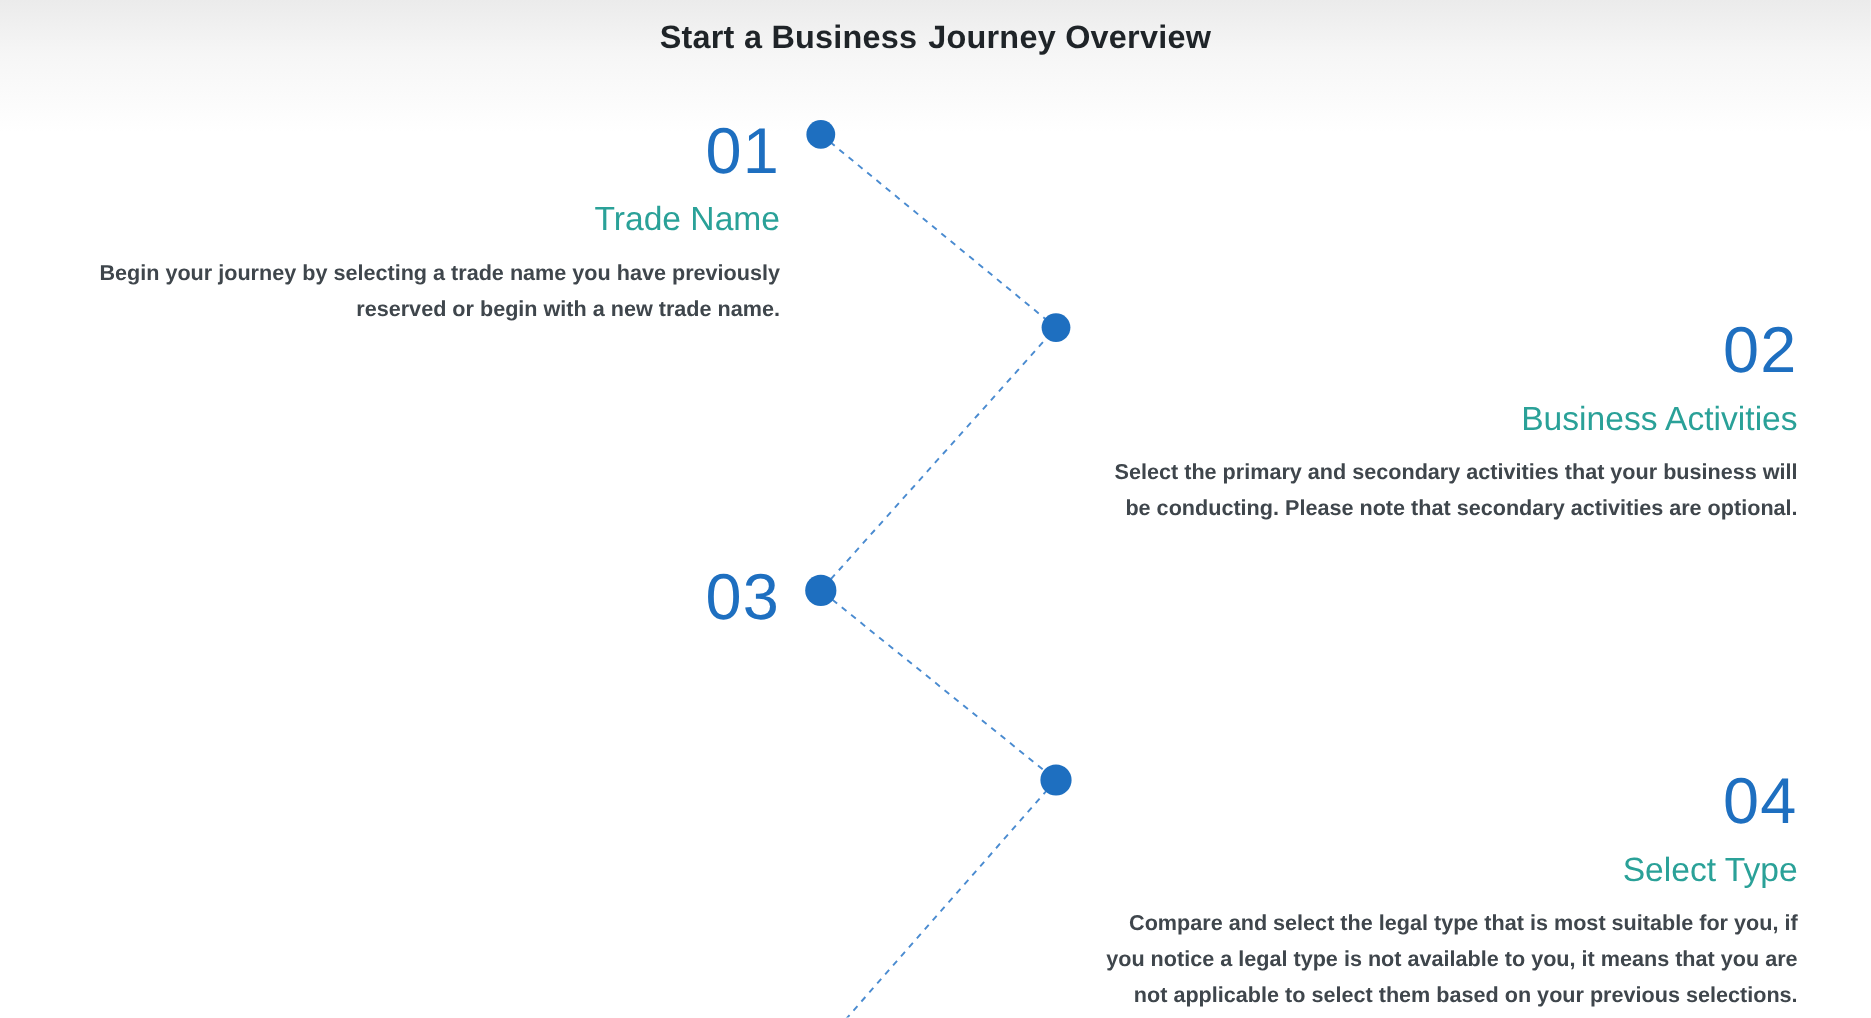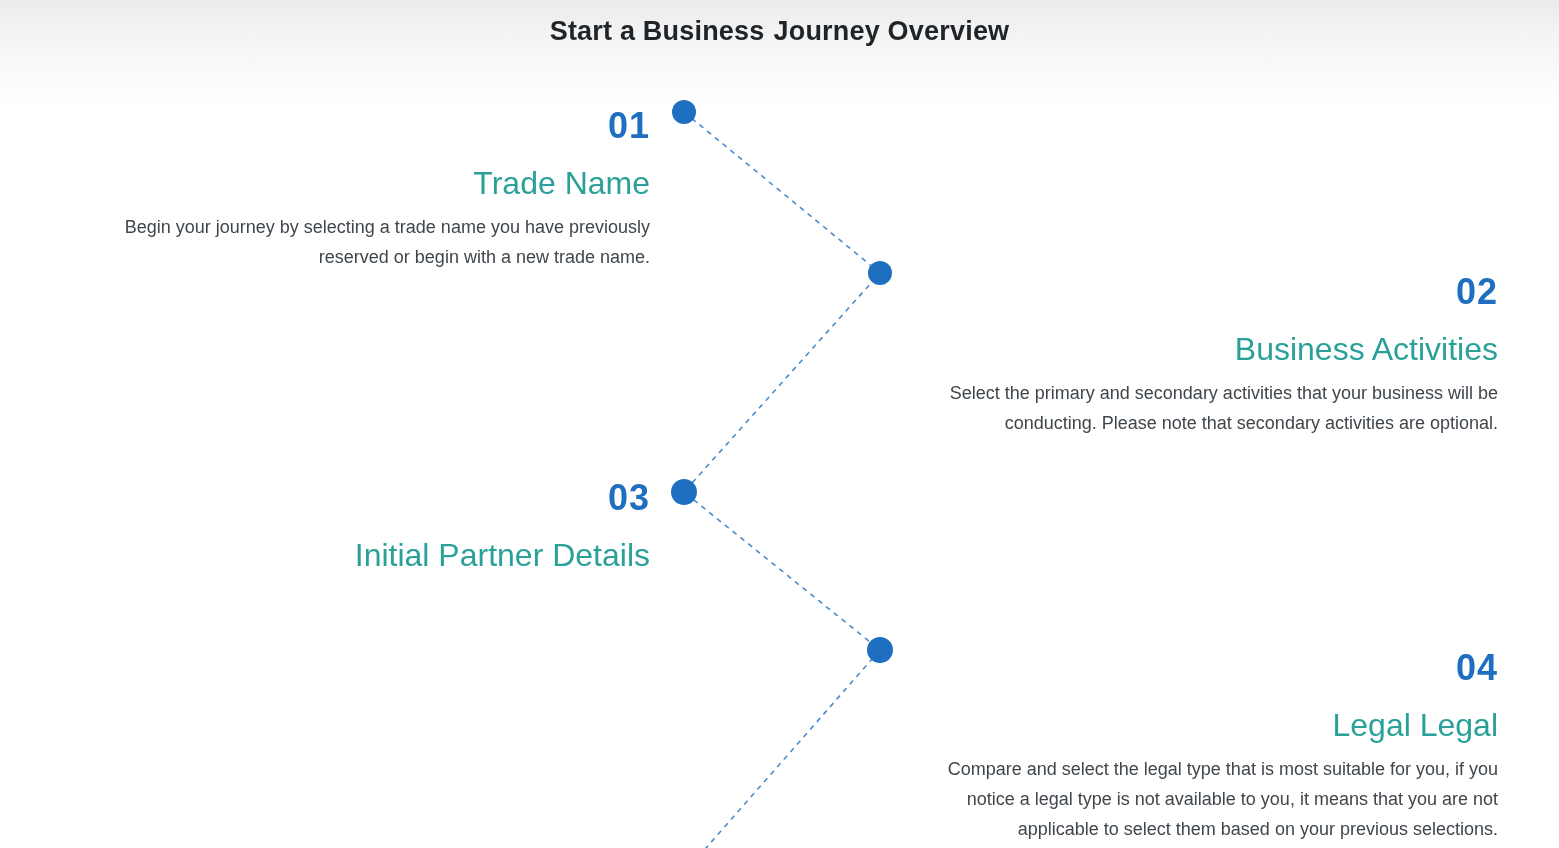--- a/index.html
+++ b/index.html
@@ -40,38 +40,38 @@
   }
 
   .step {
     position: absolute;
     width: 580px;
   }
   .step.align-right { text-align: right; }
   .step.align-left  { text-align: right; }
 
   .step-number {
-    font-size: 36px;
+    font-size: 54px;
     line-height: 60px;
-    font-weight: 700;
+    font-weight: 400;
     color: #1e6fc0;
     letter-spacing: 1px;
     margin-bottom: 10px;
   }
   .step-title {
-    font-size: 32px;
+    font-size: 28px;
     line-height: 34px;
     font-weight: 400;
     color: #2aa198;
     margin-bottom: 12px;
   }
   .step-desc {
     font-size: 18px;
     line-height: 30px;
-    font-weight: 400;
+    font-weight: 700;
     color: #3f464c;
   }
 
   .step-1 { left: 70px;  top: 96px;  }
   .step-2 { left: 918px; top: 262px; }
   .step-3 { left: 70px;  top: 468px; }
   .step-4 { left: 918px; top: 638px; }
 </style>
 </head>
 <body>
@@ -97,22 +97,21 @@
   </div>
 
   <div class="step step-2 align-left">
     <div class="step-number">02</div>
     <div class="step-title">Business Activities</div>
     <div class="step-desc">Select the primary and secondary activities that your business will be conducting. Please note that secondary activities are optional.</div>
   </div>
 
   <div class="step step-3 align-right">
     <div class="step-number">03</div>
-    <div class="step-title">Initial Partner Details</div>
   </div>
 
   <div class="step step-4 align-left">
     <div class="step-number">04</div>
-    <div class="step-title">Legal Legal</div>
+    <div class="step-title">Select Type</div>
     <div class="step-desc">Compare and select the legal type that is most suitable for you, if you notice a legal type is not available to you, it means that you are not applicable to select them based on your previous selections.</div>
   </div>
 
 </div>
 
 </body></html>

